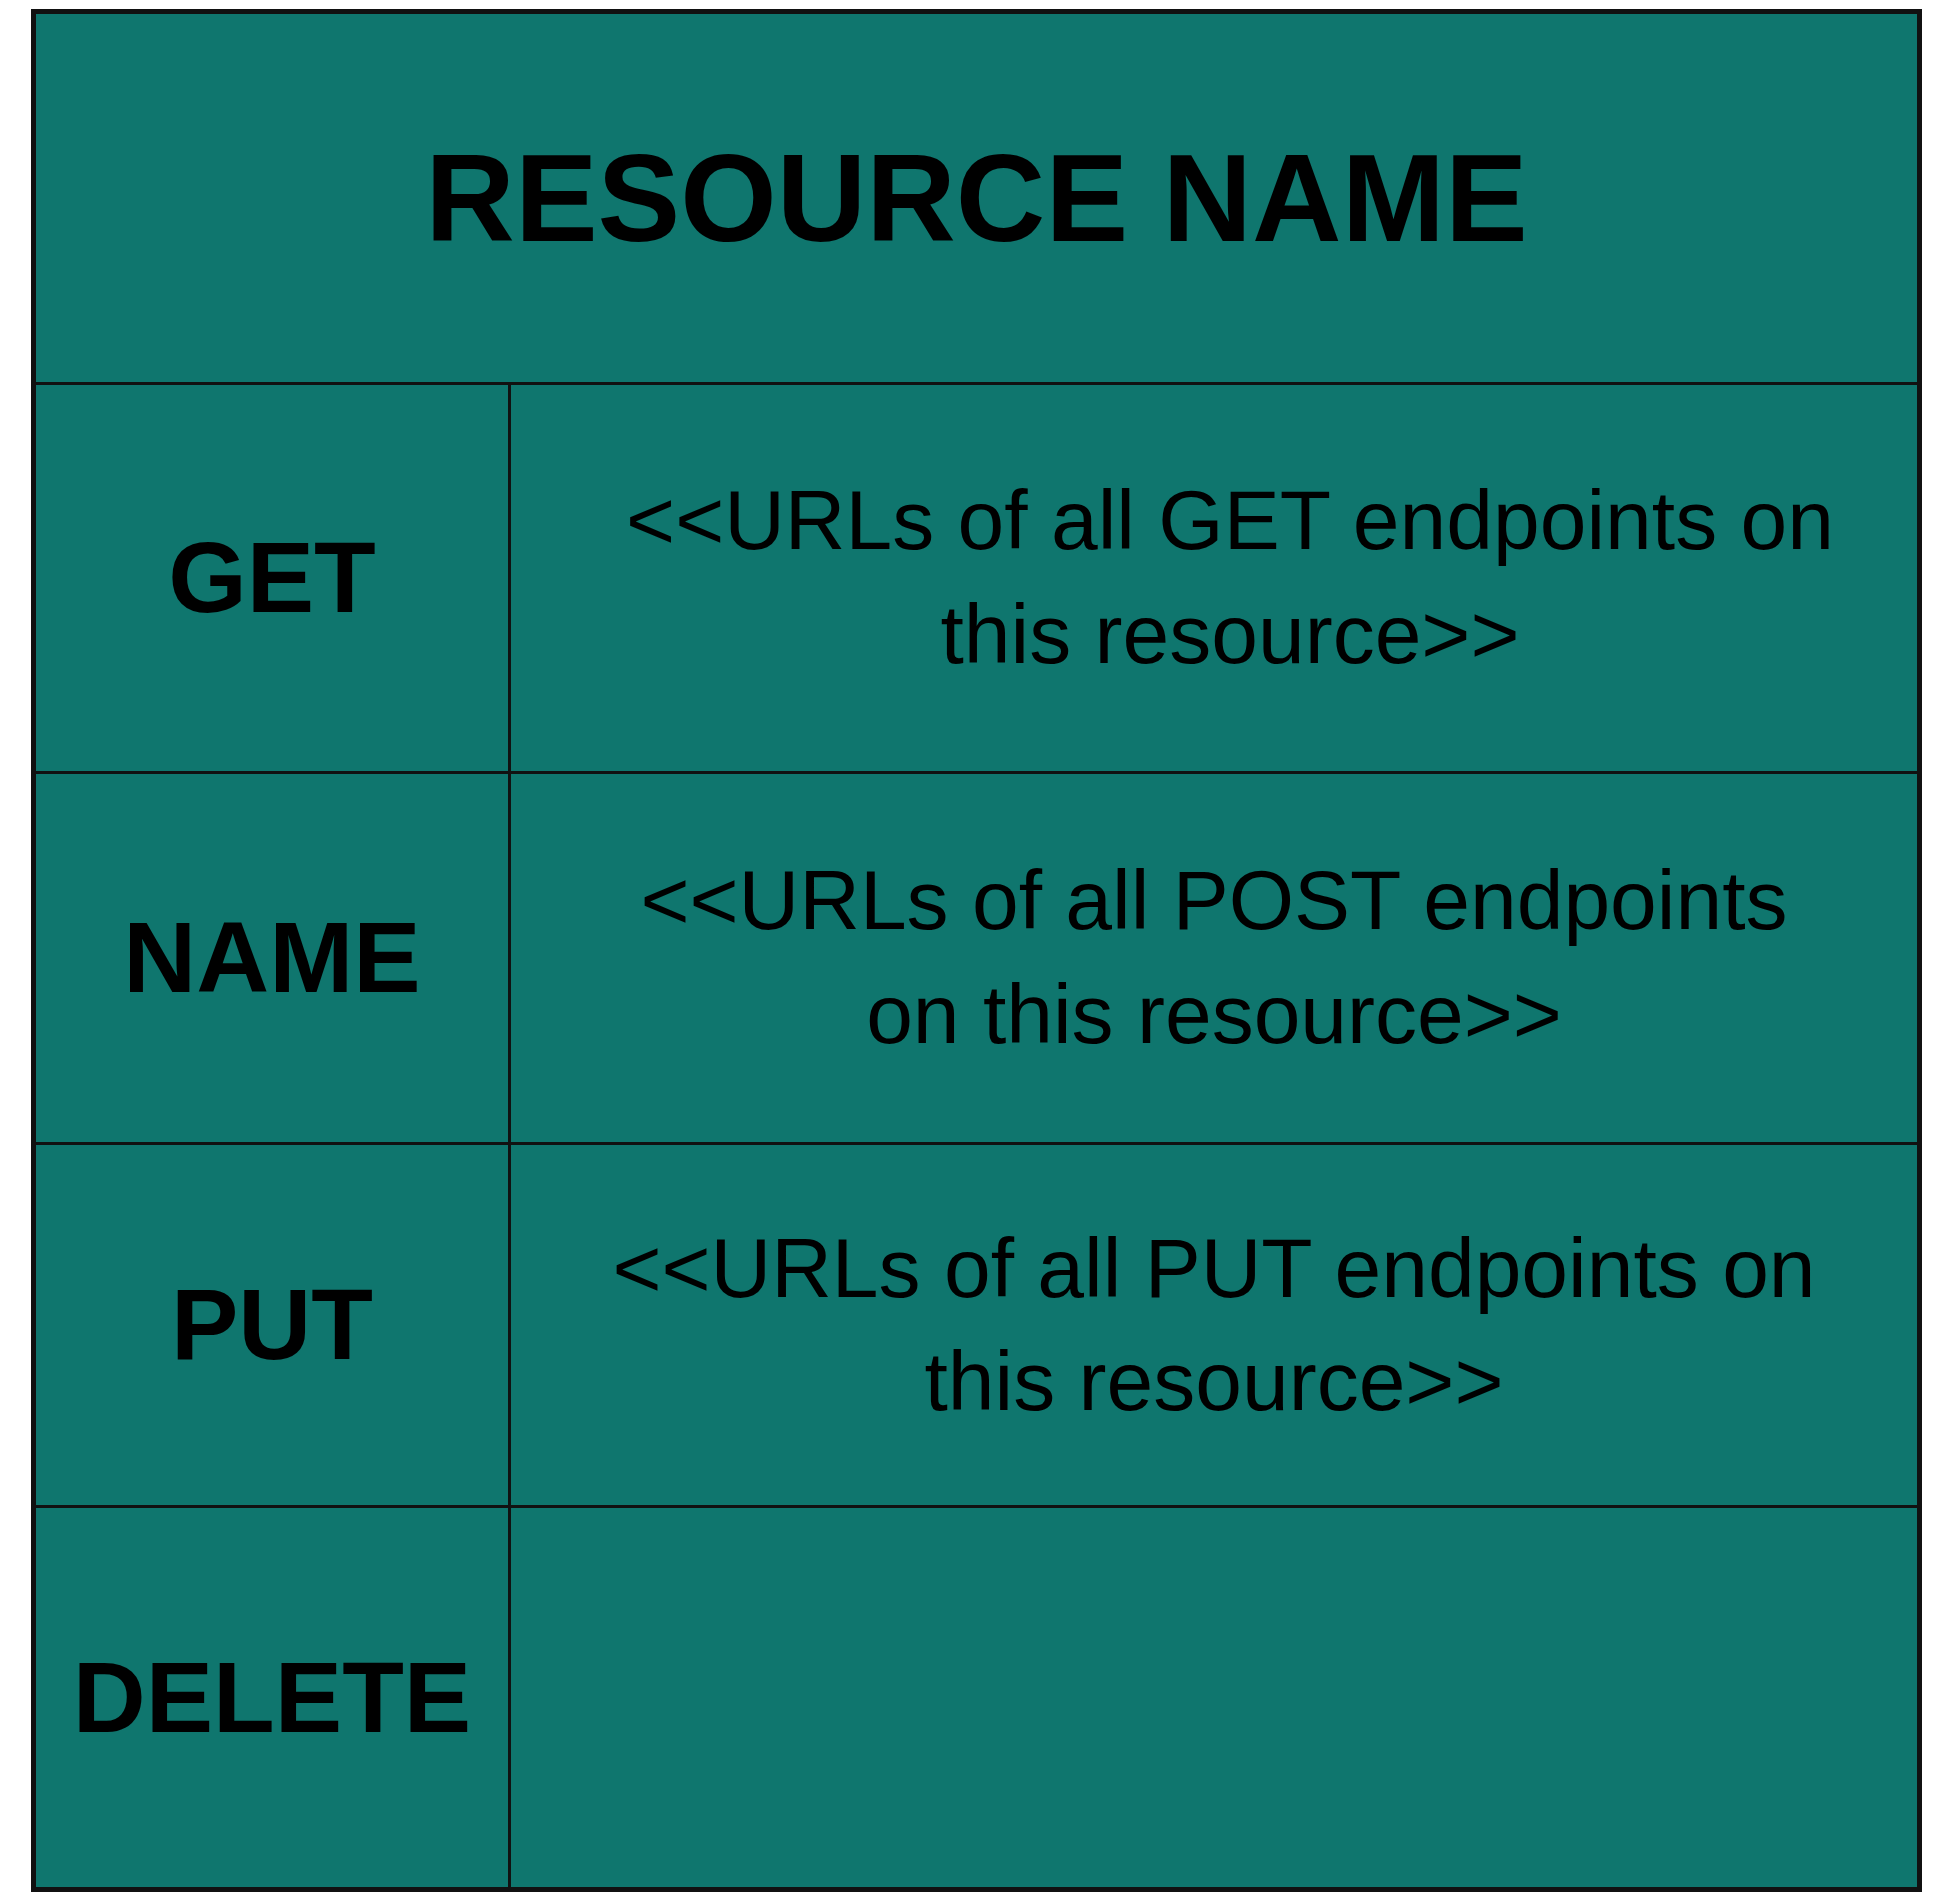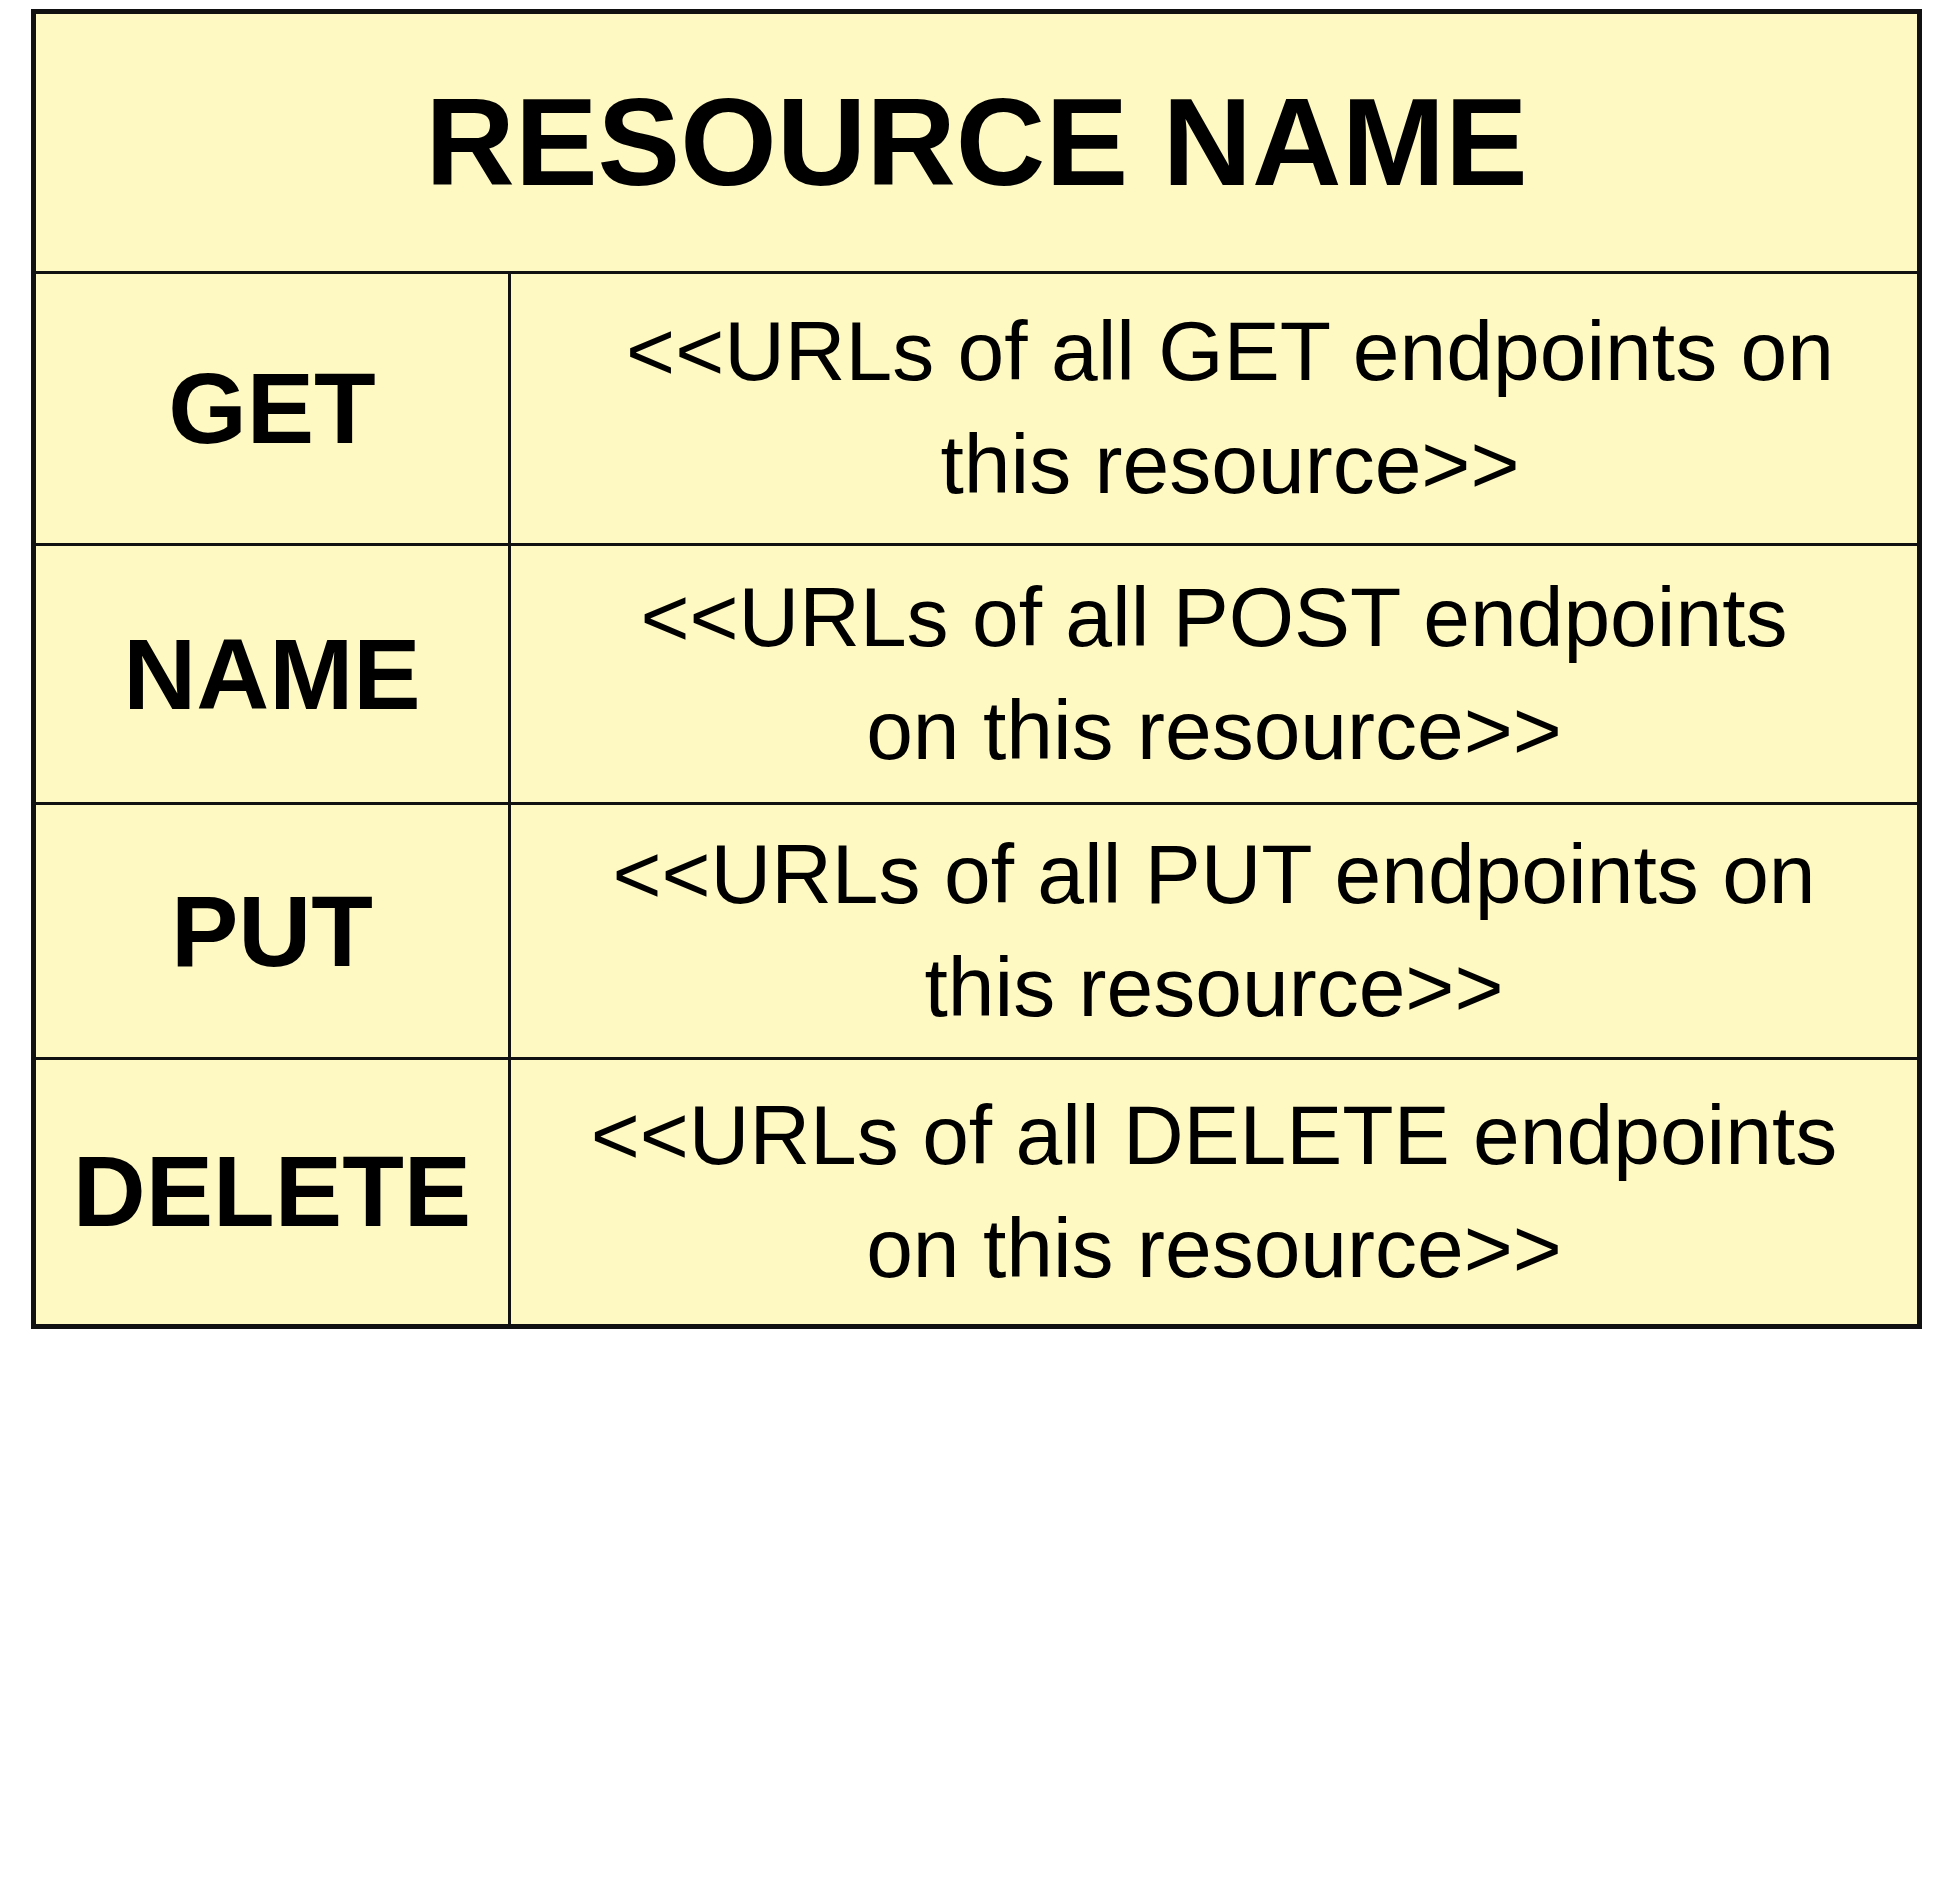--- a/index.html
+++ b/index.html
@@ -13,26 +13,26 @@
     height: 1904px;
     background: #ffffff;
     font-family: "Liberation Sans", sans-serif;
     color: #000000;
   }
   .resource-table {
     position: absolute;
     left: 31px;
     top: 9px;
     width: 1891px;
-    height: 1320px;
+    height: 1883px;
     box-sizing: border-box;
     border: 5px solid #111111;
     display: flex;
     flex-direction: column;
-    background: #fef9c3;
+    background: #0f766e;
   }
   .row {
     display: flex;
     flex-direction: row;
     align-items: stretch;
     min-height: 0;
   }
   .row + .row {
     border-top: 3px solid #111111;
   }
@@ -113,20 +113,17 @@
 
     <div class="row row-put">
       <div class="cell cell-method">PUT</div>
       <div class="cell cell-endpoints">
         <div class="wrapbox">&lt;&lt;URLs of all PUT endpoints on this resource&gt;&gt;</div>
       </div>
     </div>
 
     <div class="row row-delete">
       <div class="cell cell-method">DELETE</div>
-      <div class="cell cell-endpoints">
-        <div class="wrapbox">&lt;&lt;URLs of all DELETE endpoints on this resource&gt;&gt;</div>
-      </div>
     </div>
 
   </div>
 </div>
 
 
 </body></html>

